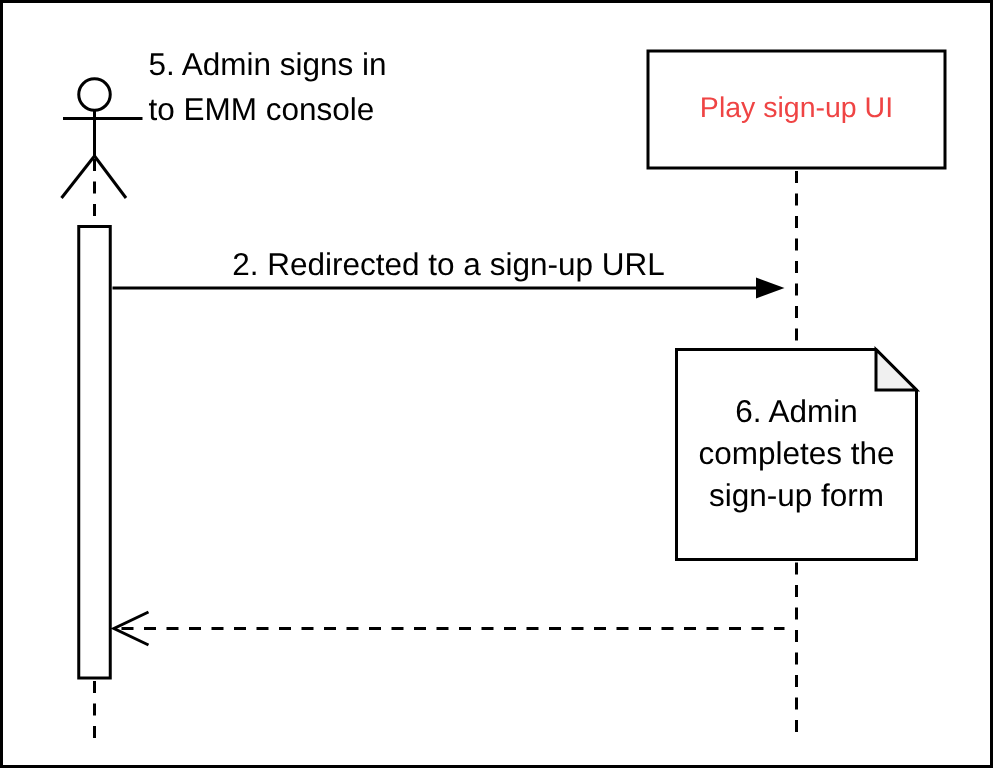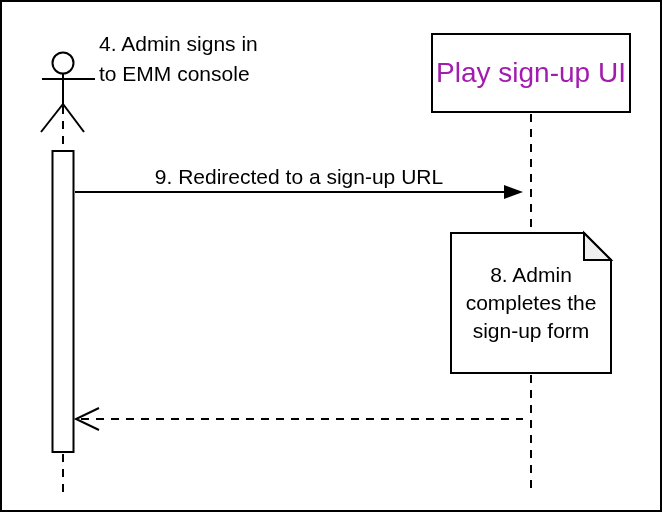--- a/index.html
+++ b/index.html
@@ -56,22 +56,22 @@
     left: 429px;
     top: 31px;
     width: 200px;
     height: 80px;
     box-sizing: border-box;
     border: 2px solid #000000;
     background: #ffffff;
     display: flex;
     align-items: center;
     justify-content: center;
-    font-size: 28px;
-    color: #a21caf;
+    font-size: 19px;
+    color: #ef4444;
   }
   .note-label {
     position: absolute;
     left: 449px;
     top: 231px;
     width: 160px;
     height: 140px;
     display: flex;
     align-items: center;
     justify-content: center;
@@ -113,27 +113,27 @@
       <line x1="79" y1="417" x2="521" y2="417" stroke="#000000" stroke-width="2" stroke-dasharray="8 7"></line>
       <polyline points="97,406 74,417 97,428" fill="none" stroke="#000000" stroke-width="2"></polyline>
     </g>
 
     <g>
       <path d="M449,231 L582,231 L609,258 L609,371 L449,371 Z" fill="#ffffff" stroke="#000000" stroke-width="2"></path>
       <path d="M582,231 L582,258 L609,258 Z" fill="#f0f0f0" stroke="#000000" stroke-width="2"></path>
     </g>
   </svg>
 
-  <div class="label actor-label">4. Admin signs in
+  <div class="label actor-label">5. Admin signs in
 to EMM console</div>
 
   <div class="participant-box">
     <span>Play sign-up UI</span>
   </div>
 
-  <div class="label msg2-label">9. Redirected to a sign-up URL</div>
+  <div class="label msg2-label">2. Redirected to a sign-up URL</div>
 
 
-  <div class="note-label">8. Admin
+  <div class="note-label">6. Admin
 completes the
 sign-up form</div>
 
 </div>
 
 </body></html>

